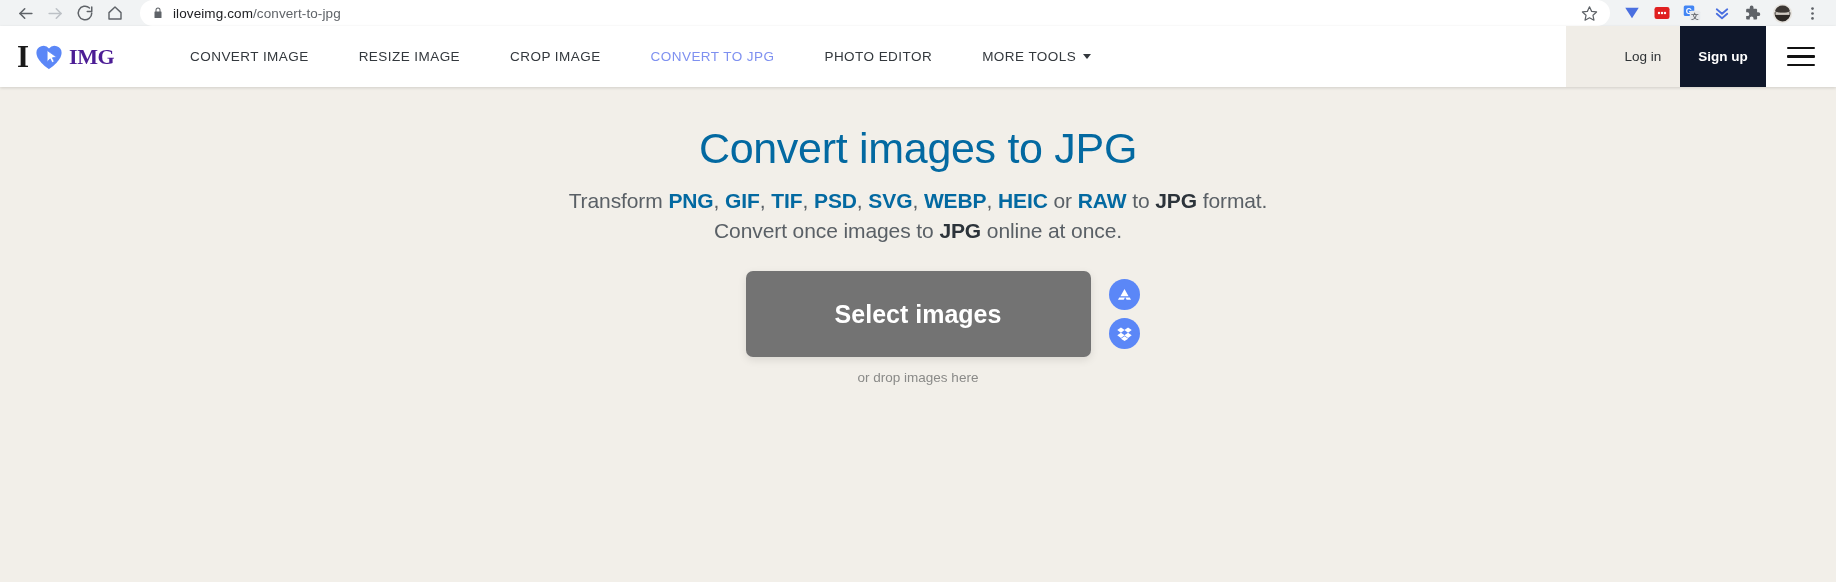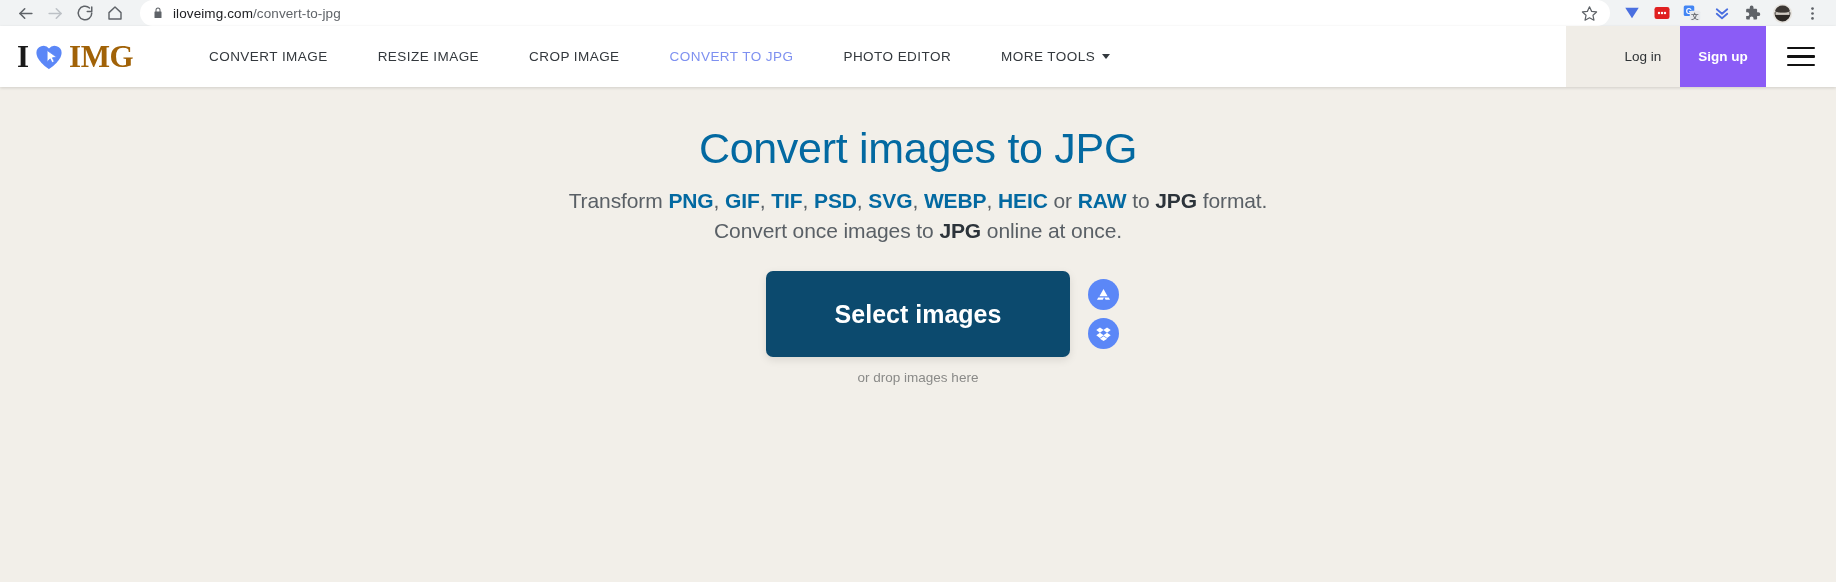--- a/index.html
+++ b/index.html
@@ -94,22 +94,22 @@
   }
   .logo-heart {
     position: relative;
     width: 30px;
     height: 28px;
     margin: 0 3px;
   }
   .logo-img {
     font-family: "Liberation Serif", serif;
     font-weight: bold;
-    font-size: 31px;
-    color: #a16207;
+    font-size: 22px;
+    color: #4c1d95;
     line-height: 1;
     letter-spacing: -0.5px;
   }
   .nav-links {
     display: flex;
     align-items: center;
     flex: 1 1 auto;
     gap: 0px;
     padding-left: 41px;
   }
@@ -140,21 +140,21 @@
     background: #f0ede7;
     color: #2f3336;
     font-size: 13.5px;
     display: flex;
     align-items: center;
     justify-content: center;
     width: 74px;
     padding-left: 40px;
   }
   .btn-signup {
-    background: #8b5cf6;
+    background: #0f172a;
     color: #ffffff;
     font-size: 13.5px;
     font-weight: bold;
     display: flex;
     align-items: center;
     justify-content: center;
     width: 86px;
   }
   .hamburger {
     width: 70px;
@@ -199,23 +199,23 @@
   .strong-dark { color: #2c333a; font-weight: bold; }
 
   .cta-row {
     margin-top: 28px;
     display: flex;
     align-items: center;
     justify-content: center;
   }
   .cta-spacer { width: 92px; flex: 0 0 auto; }
   .select-btn {
-    width: 304px;
+    width: 345px;
     height: 86px;
-    background: #0c4a6e;
+    background: #737373;
     color: #ffffff;
     font-size: 25px;
     font-weight: bold;
     border: none;
     border-radius: 7px;
     box-shadow: 0 3px 8px rgba(0,0,0,0.10);
     display: flex;
     align-items: center;
     justify-content: center;
     font-family: "Liberation Sans", sans-serif;

